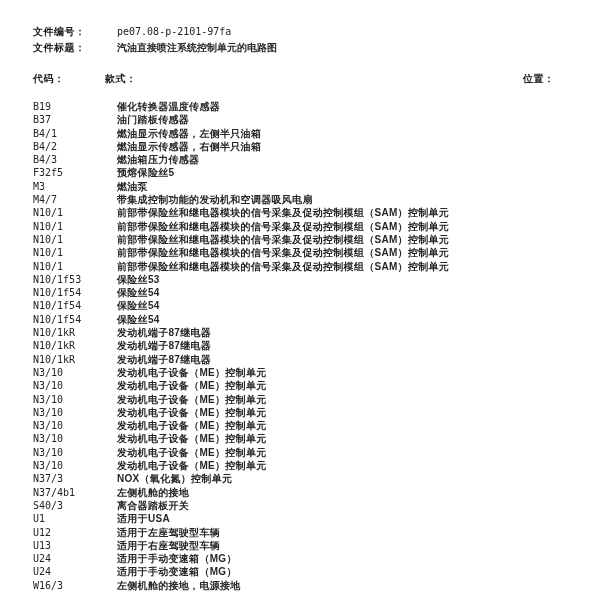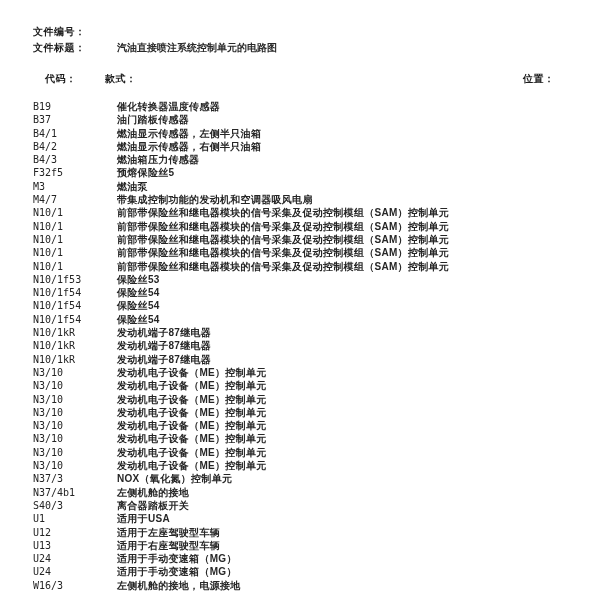--- a/index.html
+++ b/index.html
@@ -46,21 +46,21 @@
     position: absolute;
     top: 72px;
     left: 33px;
     right: 0;
     height: 14px;
     font-size: 10px;
     line-height: 14px;
     font-weight: 700;
     letter-spacing: 0.5px;
   }
-  .col-code { position: absolute; left: 0; margin-left: 12px; }
+  .col-code { position: absolute; left: 0; }
   .col-model { position: absolute; left: 72px; }
   .col-location { position: absolute; left: 490px; }
   .rows {
     position: absolute;
     top: 100px;
     left: 33px;
     right: 0;
   }
   .row {
     display: flex;
@@ -90,20 +90,21 @@
   }
 </style>
 </head>
 <body>
 
 <div class="page">
 
   <div class="meta">
     <div class="meta-line">
       <span class="meta-label">文件编号：</span>
+      <span class="meta-value">pe07.08-p-2101-97fa</span>
     </div>
     <div class="meta-line">
       <span class="meta-label">文件标题：</span>
       <span class="meta-value cn">汽油直接喷注系统控制单元的电路图</span>
     </div>
   </div>
 
   <div class="cols">
     <span class="col-code">代码：</span>
     <span class="col-model">款式：</span>

